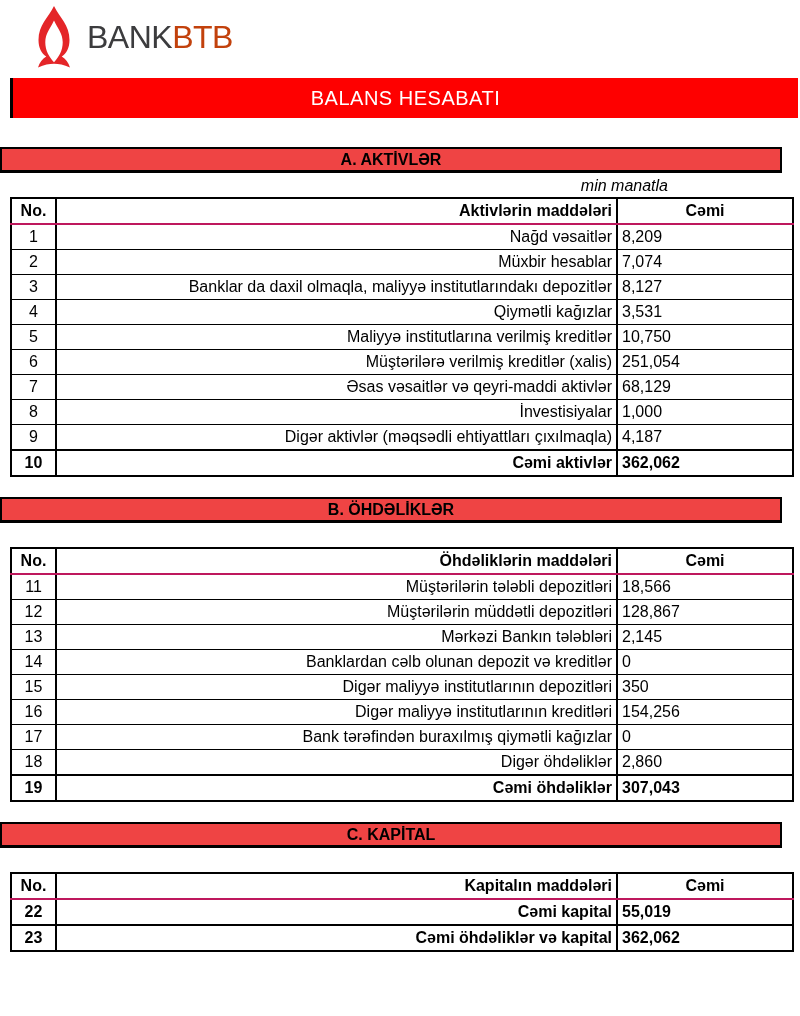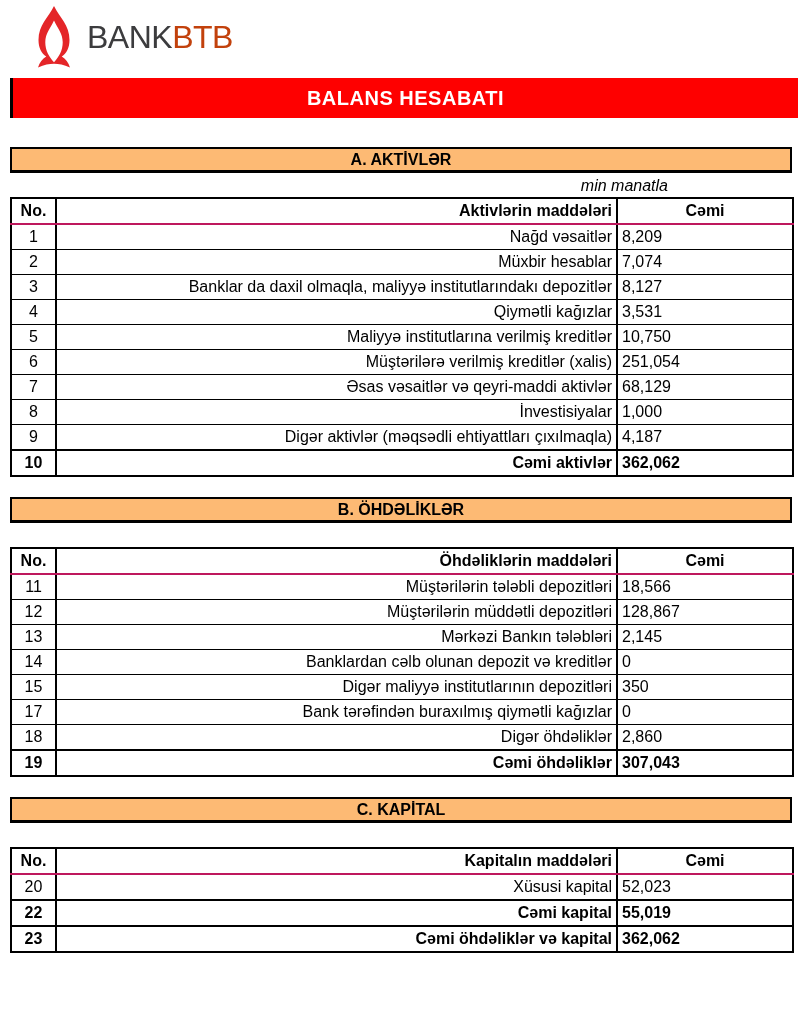--- a/index.html
+++ b/index.html
@@ -19,28 +19,28 @@
   }
   .logo-text .btb { color: #c2410c; }
 
   
   .banner {
     margin: 10px 0 0 10px; width: 788px; height: 40px;
     background: #FE0000; border-left: 3px solid #000;
     display: flex; align-items: center; justify-content: center;
   }
   .banner span {
-    color: #fff; font-weight: bold; font-size: 20px; letter-spacing: 0.5px;
+    color: #fff; font-weight: normal; font-size: 20px; letter-spacing: 0.5px;
   }
 
   
   section { display: block; }
   .section-bar {
-    margin: 20px 0 0 10px; width: 782px;
-    background: #fdba74;
+    margin: 20px 0 0 0; width: 782px;
+    background: #ef4444;
     border: 2px solid #000; border-bottom-width: 3px;
     text-align: center; font-weight: bold; font-size: 16px;
     padding: 2px 0; line-height: 17px;
   }
   section:first-of-type .section-bar { margin-top: 29px; }
 
   .table-wrap { position: relative; margin: 24px 0 0 10px; width: 660px; }
   .unit-note {
     position: absolute; bottom: 100%; right: 2px; margin-bottom: 2px;
     font-style: italic; font-size: 16px; line-height: 18px;
@@ -197,20 +197,25 @@
                 <td class="no">14</td>
                 <td class="item">Banklardan cəlb olunan depozit və kreditlər</td>
                 <td class="val">0</td>
               </tr>
               <tr>
                 <td class="no">15</td>
                 <td class="item">Digər maliyyə institutlarının depozitləri</td>
                 <td class="val">350</td>
               </tr>
               <tr>
+                <td class="no">16</td>
+                <td class="item">Digər maliyyə institutlarının kreditləri</td>
+                <td class="val">154,256</td>
+              </tr>
+              <tr>
                 <td class="no">17</td>
                 <td class="item">Bank tərəfindən buraxılmış qiymətli kağızlar</td>
                 <td class="val">0</td>
               </tr>
               <tr>
                 <td class="no">18</td>
                 <td class="item">Digər öhdəliklər</td>
                 <td class="val">2,860</td>
               </tr>
               <tr class="total-row" style="font-weight: bold;">
@@ -232,25 +237,20 @@
               <col class="c-total">
             </colgroup>
             <thead>
               <tr>
                 <th class="no">No.</th>
                 <th class="item">Kapitalın maddələri</th>
                 <th class="total">Cəmi</th>
               </tr>
             </thead>
             <tbody>
-              <tr>
-                <td class="no">20</td>
-                <td class="item">Xüsusi kapital</td>
-                <td class="val">52,023</td>
-              </tr>
               <tr class="total-row" style="font-weight: bold;">
                 <td class="no">22</td>
                 <td class="item">Cəmi kapital</td>
                 <td class="val">55,019</td>
               </tr>
               <tr class="total-row" style="font-weight: bold;">
                 <td class="no">23</td>
                 <td class="item">Cəmi öhdəliklər və kapital</td>
                 <td class="val">362,062</td>
               </tr>

